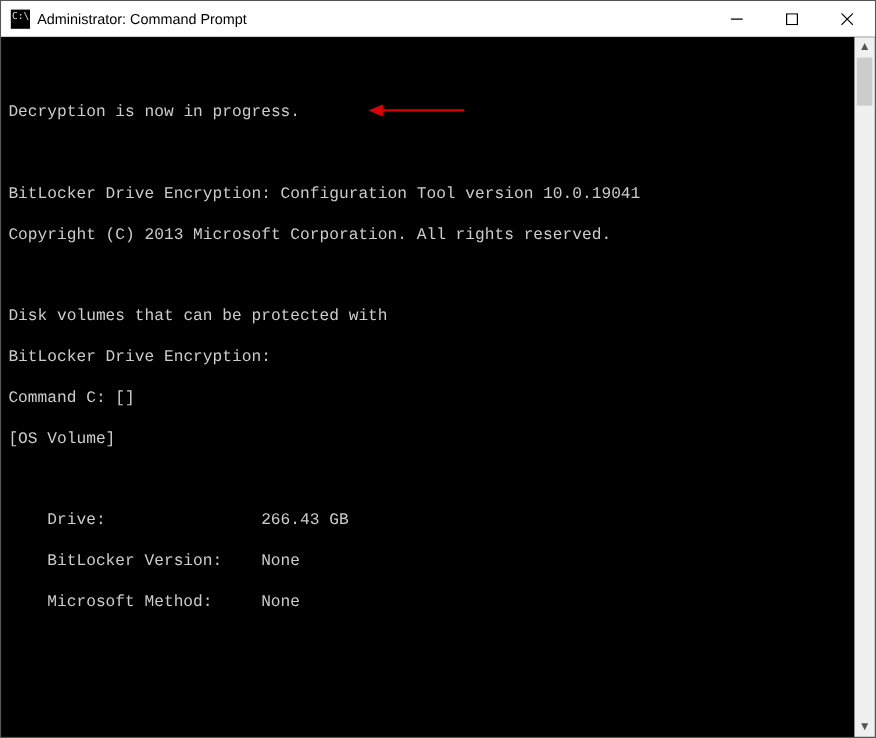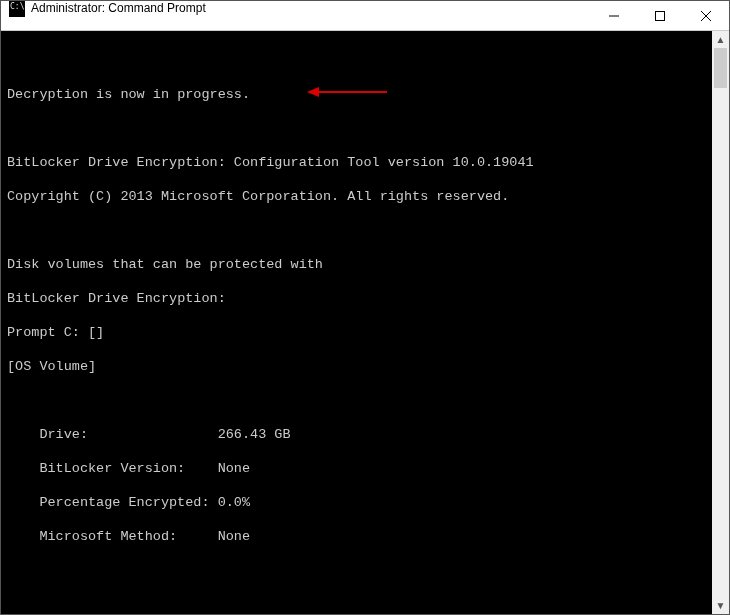--- a/index.html
+++ b/index.html
@@ -8,20 +8,21 @@
     height: 615px;
     background: #fff;
     font-family: "Segoe UI", Tahoma, sans-serif;
     overflow: hidden;
     border: 1px solid #555;
   }
   .titlebar {
     height: 30px;
     background: #fff;
     display: flex;
+    align-items: center;
     border-bottom: 1px solid #ccc;
     position: relative;
   }
   .title-icon {
     width: 16px; height: 16px;
     margin: 0 6px 0 8px;
     display: inline-block;
     background: #000;
     position: relative;
   }
@@ -134,26 +135,25 @@
 <div class="console-wrap">
   <div class="console">
 <span class="line">&nbsp;</span>
 <span class="line">Decryption is now in progress.</span>
 <span class="line">&nbsp;</span>
 <span class="line">BitLocker Drive Encryption: Configuration Tool version 10.0.19041</span>
 <span class="line">Copyright (C) 2013 Microsoft Corporation. All rights reserved.</span>
 <span class="line">&nbsp;</span>
 <span class="line">Disk volumes that can be protected with</span>
 <span class="line">BitLocker Drive Encryption:</span>
-<span class="line">Prompt C: []</span>
+<span class="line">Command C: []</span>
 <span class="line">[OS Volume]</span>
 <span class="line">&nbsp;</span>
 <span class="line indent"><span class="kv-key">Drive:</span> <span>266.43 GB</span></span>
 <span class="line indent"><span class="kv-key">BitLocker Version:</span> <span>None</span></span>
-<span class="line indent"><span class="kv-key">Percentage Encrypted:</span> <span>0.0%</span></span>
 <span class="line indent"><span class="kv-key">Microsoft Method:</span> <span>None</span></span>
 
 
 
 
 
 
 
 
 

